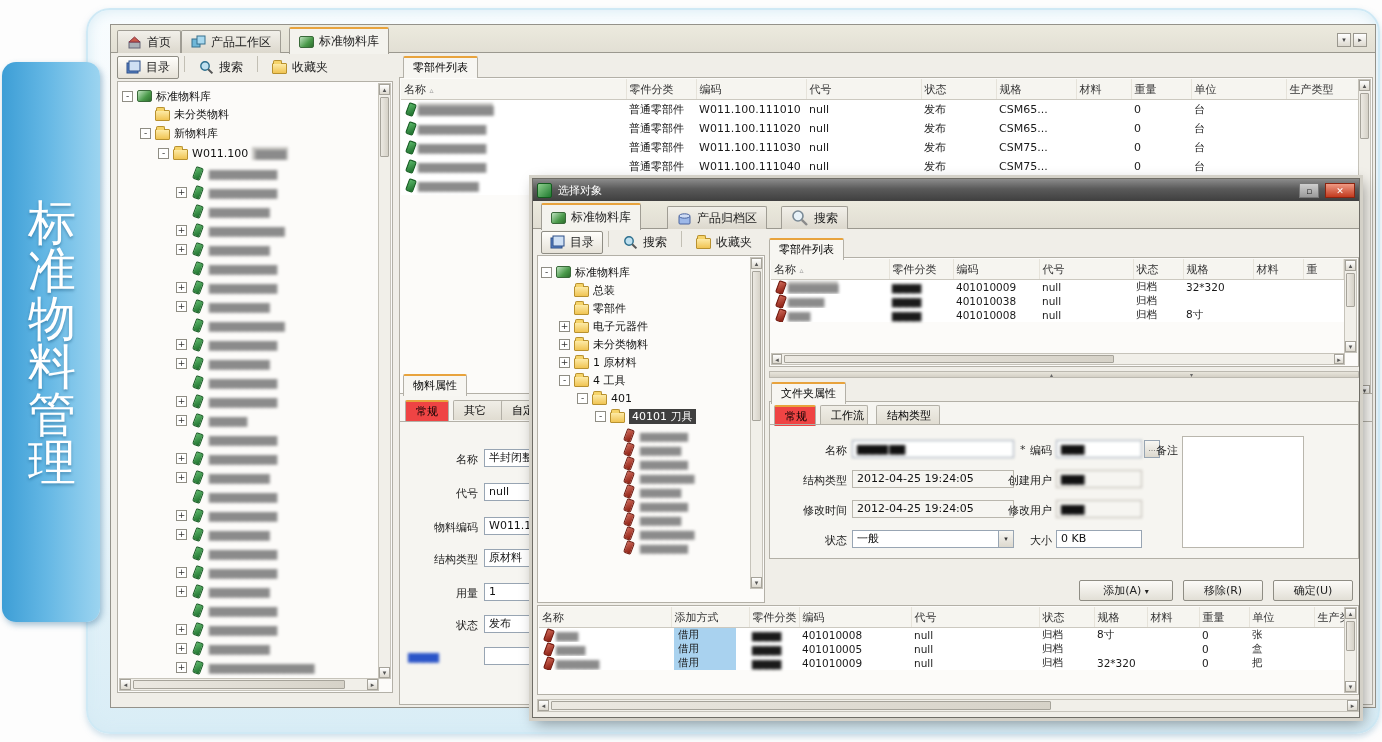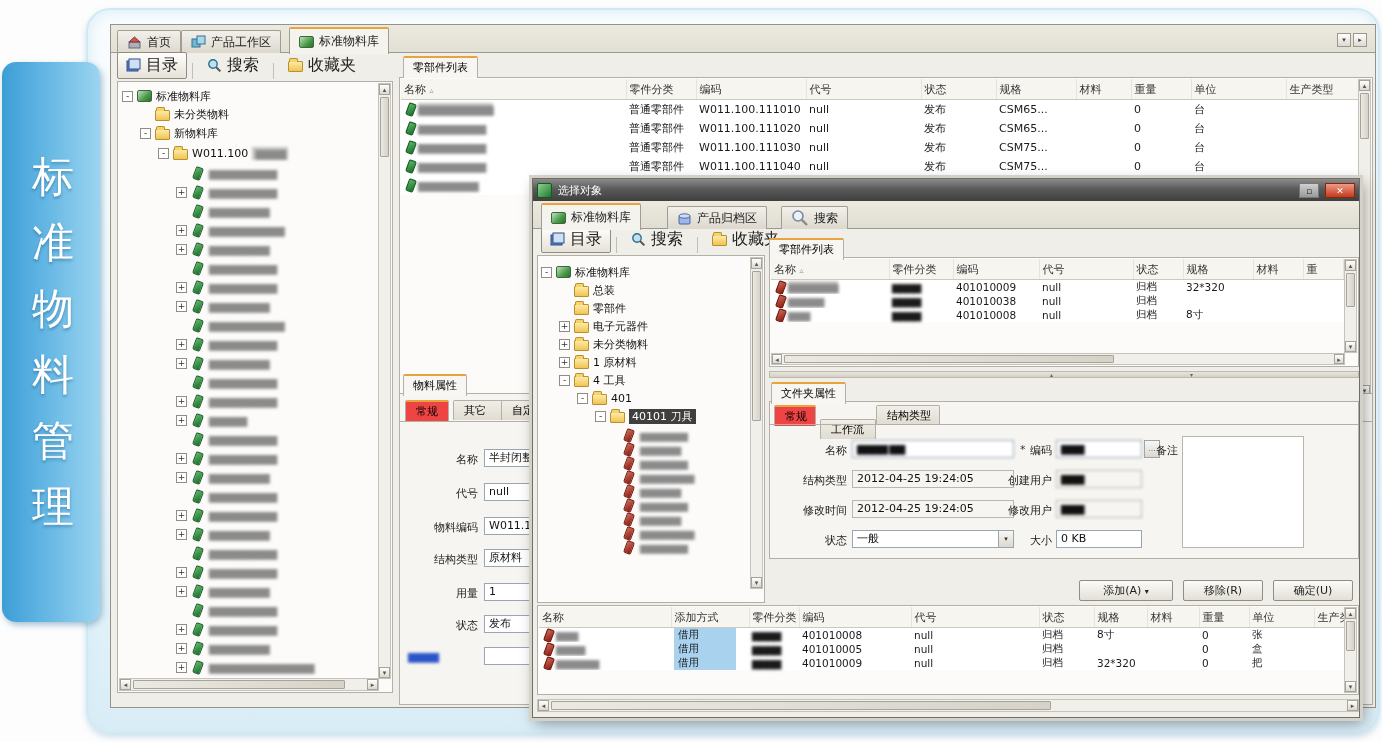--- a/index.html
+++ b/index.html
@@ -7,32 +7,32 @@
   #stage{position:relative;width:1382px;height:742px;background:#fdfdfd}
   .abs{position:absolute}
   
   #card{left:86px;top:8px;width:1294px;height:726px;border-radius:24px;
         background:linear-gradient(180deg,#f8fcfe 0%,#eef7fb 55%,#d9edf6 100%);
         border:2px solid #cfe9f5;box-shadow:inset 0 0 14px #d5eaf4,0 3px 6px rgba(120,170,200,.35)}
   
   #banner{left:2px;top:62px;width:98px;height:560px;border-radius:14px;
           background:linear-gradient(90deg,#3d9ed6 0%,#64b7e4 45%,#9cd4f0 100%);
           box-shadow:2px 3px 6px rgba(60,120,160,.45);display:flex;align-items:center;justify-content:center}
-  #banner .vtext{width:46px;font-size:42px;line-height:66px;color:#fff;word-break:break-all;text-align:right;
+  #banner .vtext{width:46px;font-size:48px;line-height:48px;color:#fff;word-break:break-all;text-align:right;
           text-shadow:0 2px 3px rgba(20,80,120,.45)}
   
   #win{left:110px;top:24px;width:1266px;height:684px;background:#f0eee8;border:1px solid #94928a}
   .tabbar{left:0;top:0;width:100%;height:28px;background:linear-gradient(#eceade,#e2dfd4);border-bottom:1px solid #9b988f}
   .tab{position:absolute;display:flex;align-items:center;gap:5px;height:23px;top:5px;padding:0 9px;
        font-size:12px;color:#222;background:linear-gradient(#f2f0ea,#dcd8cd);border:1px solid #a09d94;border-bottom:none;
        border-radius:2px 2px 0 0;white-space:nowrap}
   .tab.active{background:#f4f3ee;top:2px;height:27px;border-top:2px solid #e8a33d;z-index:3}
   .sqbtn{position:absolute;width:14px;height:14px;background:linear-gradient(#fff,#ddd9cf);border:1px solid #9a978e;
        font-size:7px;line-height:12px;text-align:center;color:#444}
-  .toolbar{display:flex;align-items:flex-end;gap:2px;font-size:16px;color:#222}
+  .toolbar{display:flex;align-items:flex-start;gap:2px;font-size:12px;color:#222}
   .tbtn{display:flex;align-items:center;gap:5px;padding:2px 8px;border:1px solid transparent;border-radius:2px;white-space:nowrap}
   .tbtn.pressed{border:1px solid #8f8d84;background:linear-gradient(#fffefb,#e6e2d8)}
   .vsep{width:1px;height:16px;background:#c2bfb4;margin:0 3px}
   
   .panel{position:absolute;background:#fcfbf9;border:1px solid #b3b0a7}
   .ptab{position:absolute;background:#f7f6f2;border:1px solid #b3b0a7;border-bottom:none;border-top:2px solid #e8a33d;
         font-size:11px;padding:2px 9px 3px;border-radius:2px 2px 0 0;z-index:4;white-space:nowrap}
   .subtab{position:absolute;font-size:11px;padding:2px 10px;border:1px solid #b3b0a7;border-bottom:none;
         background:linear-gradient(#f0eee7,#e0dcd1);border-radius:2px 2px 0 0;white-space:nowrap;overflow:hidden}
   .subtab.active{background:#ef4444;border-top:2px solid #e8a33d}
@@ -695,21 +695,21 @@
     </div>
 
     <div class="splitbar" style="left:236px;top:192px;width:590px">
       <span class="tinyarr" style="left:280px;top:0">▴</span>
       <span class="tinyarr" style="left:420px;top:0">▾</span>
     </div>
 
     <div class="ptab" style="left:238px;top:203px">文件夹属性</div>
     <div class="panel" style="left:236px;top:222px;width:590px;height:158px;background:#f6f5f1">
       <div class="subtab active" style="left:4px;top:3px;width:42px">常规</div>
-      <div class="subtab" style="left:50px;top:17px;width:56px">工作流</div>
+      <div class="subtab" style="left:50px;top:3px;width:48px">工作流</div>
       <div class="subtab" style="left:106px;top:3px;width:64px">结构类型</div>
       <div class="subtab-line" style="left:0;top:22px;width:100%"></div>
 
       <div class="flabel" style="left:7px;top:41px;width:70px">名称</div>
       <div class="input blur" style="left:82px;top:38px;width:162px">▆▆▆▆ ▆▆</div>
       <div class="abs" style="left:250px;top:41px;font-size:11px;color:#333">*</div>
       <div class="flabel" style="left:220px;top:41px;width:62px">编码</div>
       <div class="input blur" style="left:286px;top:38px;width:86px">▆▆▆</div>
       <div class="dd" style="left:374px;top:38px">…</div>
       <div class="flabel" style="left:384px;top:41px;width:24px">备注</div>

